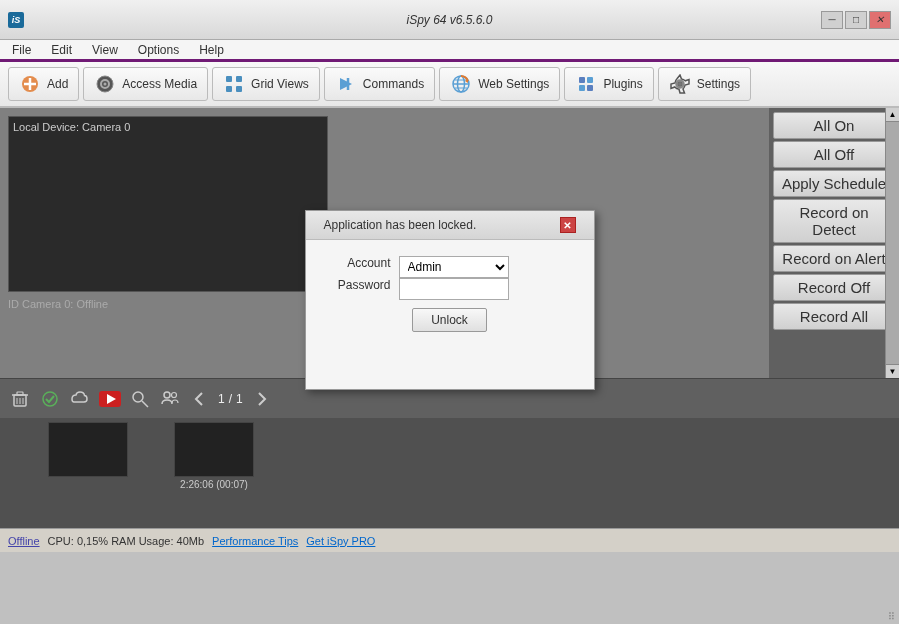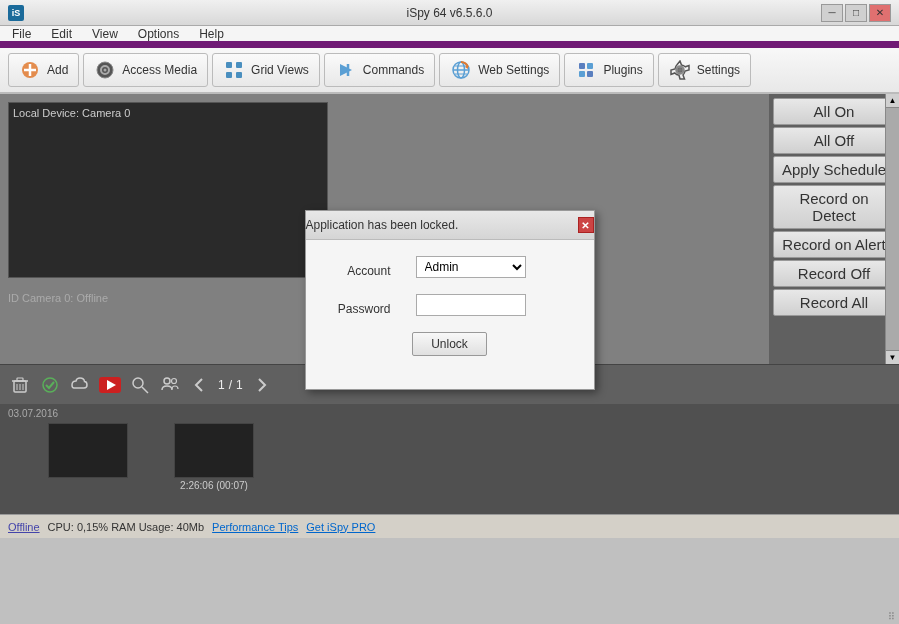--- a/index.html
+++ b/index.html
@@ -9,26 +9,27 @@
       background: #c0c0c0;
       width: 899px;
       height: 624px;
       overflow: hidden;
       position: relative;
     }
 
     
     #title-bar {
       background: linear-gradient(to bottom, #f0f0f0, #d8d8d8);
-      height: 26px;
+      height: 40px;
       display: flex;
       align-items: center;
       justify-content: space-between;
       padding: 0 8px;
       border-bottom: 1px solid #aaa;
+      font-style: italic;
     }
     #title-bar .title-left {
       display: flex;
       align-items: center;
       gap: 6px;
     }
     #title-bar .title-text {
       font-size: 12px;
       color: #333;
       position: absolute;
@@ -53,21 +54,21 @@
     }
     .win-btn.close { background: #e07070; }
 
     
     #menu-bar {
       background: #f5f5f5;
       height: 22px;
       display: flex;
       align-items: center;
       padding: 0 4px;
-      border-bottom: 7px solid #701a75;
+      border-bottom: 3px solid #701a75;
       gap: 4px;
     }
     .menu-item {
       padding: 2px 8px;
       cursor: pointer;
       font-size: 12px;
       color: #333;
     }
 
     
@@ -233,21 +234,21 @@
     #lock-dialog {
       background: #f5f5f5;
       border: 1px solid #999;
       box-shadow: 3px 3px 8px rgba(0,0,0,0.4);
       width: 290px;
       min-height: 180px;
     }
     #lock-dialog-title {
       background: linear-gradient(to bottom, #e8e8e8, #d5d5d5);
       border-bottom: 1px solid #bbb;
-      padding: 6px 0;
+      padding: 6px 18px;
       display: flex;
       justify-content: space-between;
       align-items: center;
       font-size: 12px;
       color: #333;
     }
     .dialog-close-btn {
       width: 16px;
       height: 16px;
       background: #cc4444;
@@ -258,23 +259,23 @@
       cursor: pointer;
       font-size: 10px;
       color: white;
       font-weight: bold;
     }
     #lock-dialog-body {
       padding: 16px 20px;
     }
     .form-row {
       display: flex;
-      align-items: flex-end;
-      margin-bottom: 16px;
-      gap: 25px;
+      align-items: flex-start;
+      margin-bottom: 0;
+      gap: 8px;
     }
     .form-label {
       width: 65px;
       text-align: right;
       font-size: 12px;
       color: #333;
     }
     .form-control {
       flex: 1;
     }
@@ -438,21 +439,21 @@
     <span>Settings</span>
   </div>
 </div>
 
 <div id="main-content" style="height: 270px;">
 
   <div id="camera-area">
     <div class="camera-view">
       <span class="camera-label">Local Device: Camera 0</span>
     </div>
-    <div style="color:#aaa; font-size:11px; margin-top:14px;">
+    <div style="color:#aaa; font-size:11px; margin-top:6px;">
       <span>ID  Camera 0: Offline</span>
     </div>
   </div>
 
   <div style="width:130px; background:#606060; position:relative; display:flex; flex-direction:column;">
     <div style="flex:1; overflow:hidden; padding:4px 4px 4px 4px; display:flex; flex-direction:column; gap:2px;">
       <div class="right-btn">All On</div>
       <div class="right-btn">All Off</div>
       <div class="right-btn">Apply Schedule</div>
       <div class="right-btn">Record on Detect</div>
@@ -532,21 +533,20 @@
 
   <div class="bt-icon">
     <svg width="18" height="18" viewBox="0 0 18 18">
         <polyline points="7,3 13,9 7,15" fill="none" stroke="#ccc" stroke-width="2"></polyline>
       </svg>
   </div>
 </div>
 
 <div id="thumb-area" style="height:110px; background:#505050; position:relative; display:flex; flex-direction:column;">
   <div style="padding: 4px 8px; position:relative; display:flex; flex-direction:column; height:100%;">
-    <span class="thumb-date" style="position:static; margin-bottom:4px;">03.07.2016</span>
     <div style="display:flex; gap:6px; align-items:flex-start;">
       <div class="thumb-item">
         <div class="thumb-img"></div>
         <span class="thumb-time"></span>
       </div>
       <div class="thumb-item">
         <div class="thumb-img"></div>
         <span class="thumb-time">2:26:06 (00:07)</span>
       </div>
     </div>

